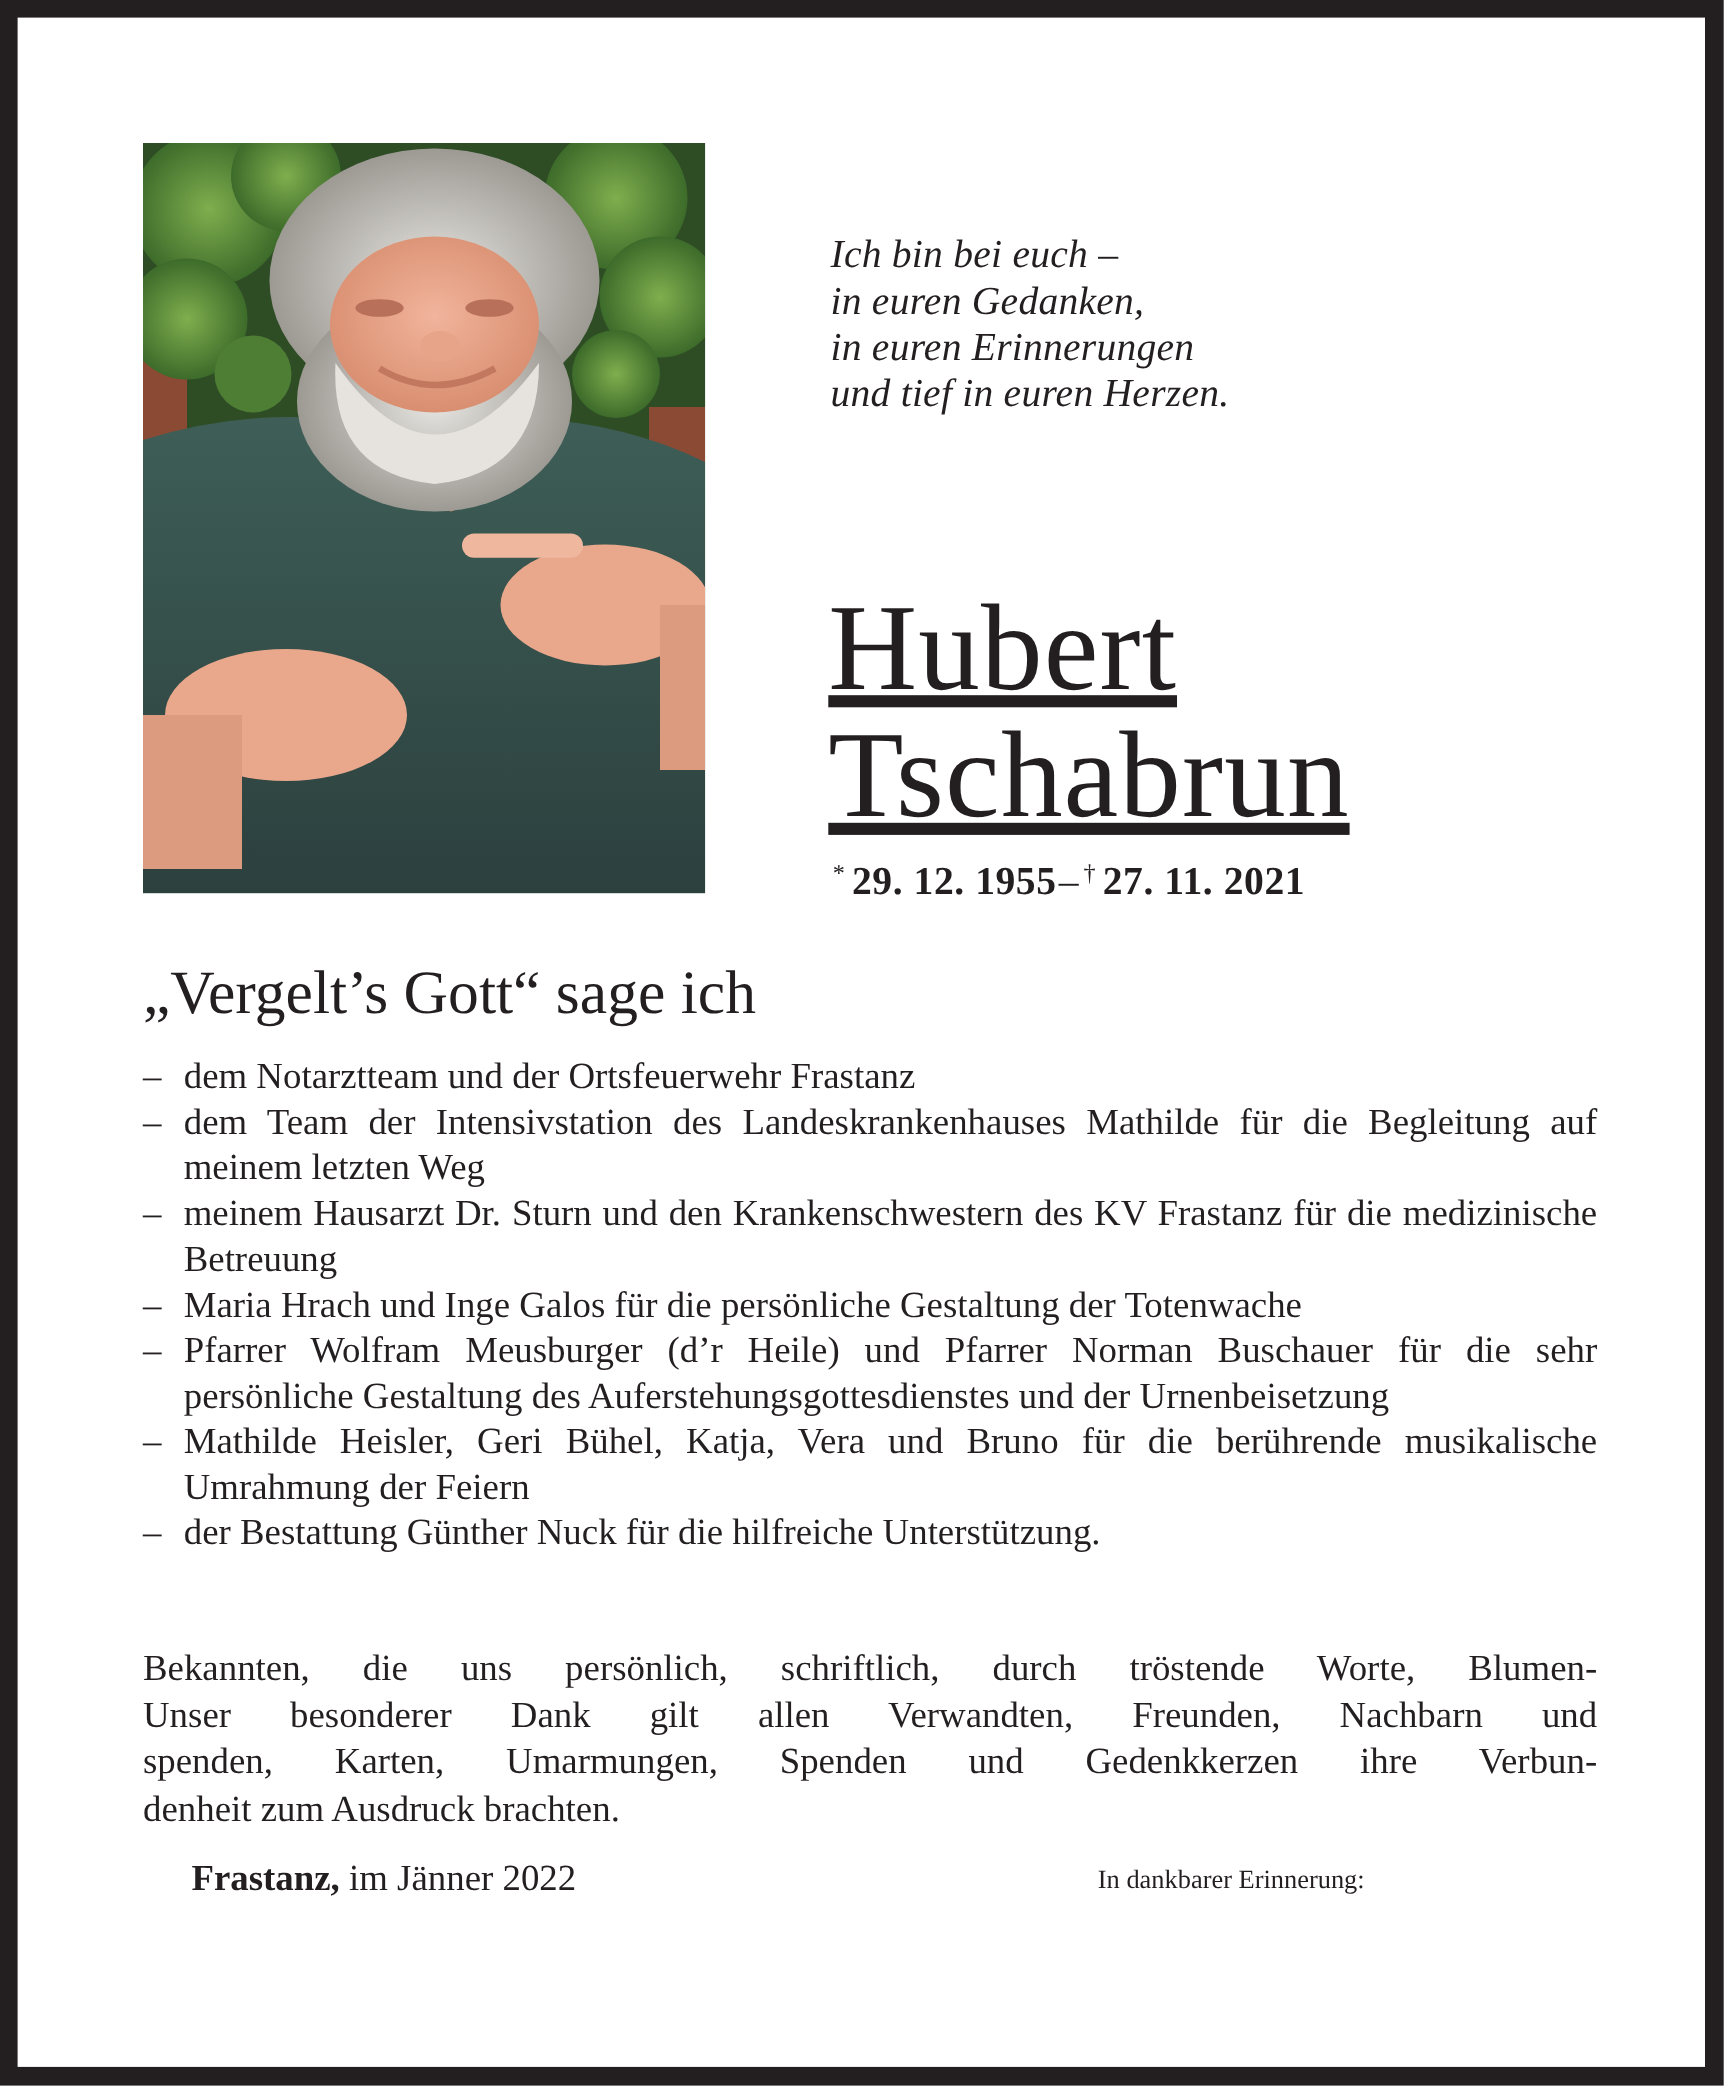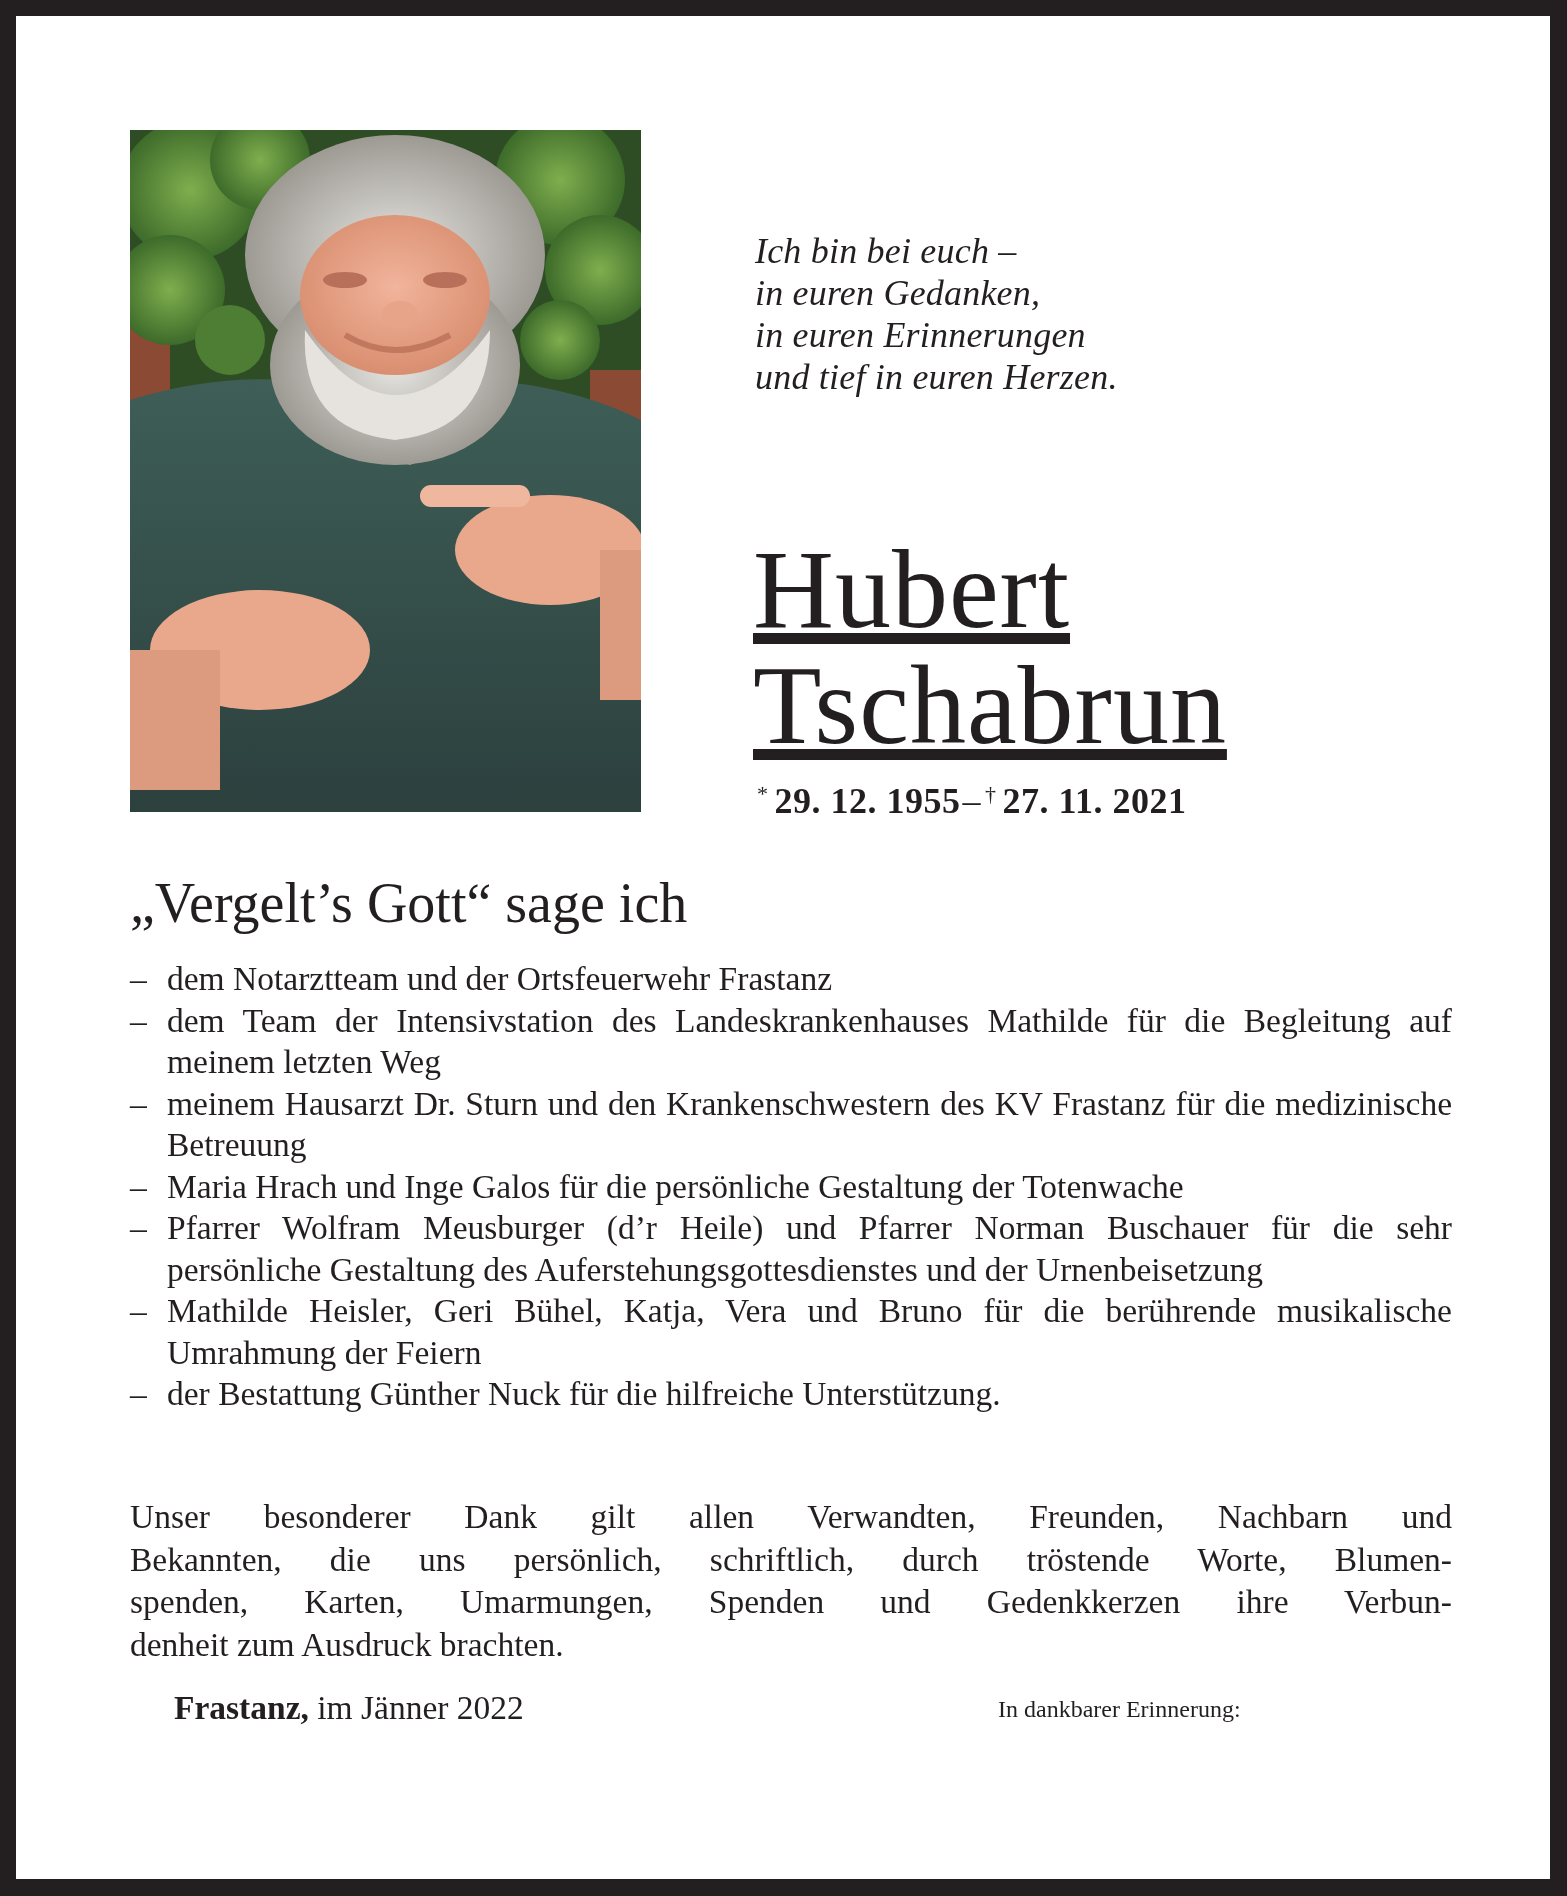--- a/index.html
+++ b/index.html
@@ -25,21 +25,20 @@
       background: #3f5a52;
     }
     .photo svg { display: block; width: 100%; height: 100%; }
     .epitaph {
       position: absolute;
       left: 739px; top: 194px;
       font-style: italic;
       font-size: 36px;
       line-height: 42px;
       letter-spacing: 0.2px;
-      margin-top: 20px;
     }
     .epitaph div { white-space: nowrap; }
     .name {
       position: absolute;
       left: 737px; top: 515px;
       font-size: 112px;
       line-height: 116px;
       letter-spacing: 1px;
       text-decoration: underline;
     }
@@ -187,22 +186,22 @@
     <li><span class="dash">–</span><span>dem Notarztteam und der Ortsfeuerwehr Frastanz</span></li>
     <li><span class="dash">–</span><span>dem Team der Intensivstation des Landeskrankenhauses Mathilde für die Begleitung auf meinem letzten Weg</span></li>
     <li><span class="dash">–</span><span>meinem Hausarzt Dr. Sturn und den Krankenschwestern des KV Frastanz für die medizinische Betreuung</span></li>
     <li><span class="dash">–</span><span>Maria Hrach und Inge Galos für die persönliche Gestaltung der Totenwache</span></li>
     <li><span class="dash">–</span><span>Pfarrer Wolfram Meusburger (d’r Heile) und Pfarrer Norman Buschauer für die sehr persönliche Gestaltung des Auferstehungsgottesdienstes und der Urnenbeisetzung</span></li>
     <li><span class="dash">–</span><span>Mathilde Heisler, Geri Bühel, Katja, Vera und Bruno für die berührende musikalische Umrahmung der Feiern</span></li>
     <li><span class="dash">–</span><span>der Bestattung Günther Nuck für die hilfreiche Unterstützung.</span></li>
   </ul>
 
   <div class="closing">
+    <span class="line">Bekannten, die uns persönlich, schriftlich, durch tröstende Worte, Blumen-</span>
     <span class="line">Unser besonderer Dank gilt allen Verwandten, Freunden, Nachbarn und</span>
-    <span class="line">Bekannten, die uns persönlich, schriftlich, durch tröstende Worte, Blumen-</span>
     <span class="line">spenden, Karten, Umarmungen, Spenden und Gedenkkerzen ihre Verbun-</span>
     <span class="line last">denheit zum Ausdruck brachten.</span>
   </div>
 
   <div class="place-date">
     <b>Frastanz,</b> <span>im Jänner 2022</span>
   </div>
 
   <div class="signature">
     <div>In dankbarer Erinnerung:</div>

